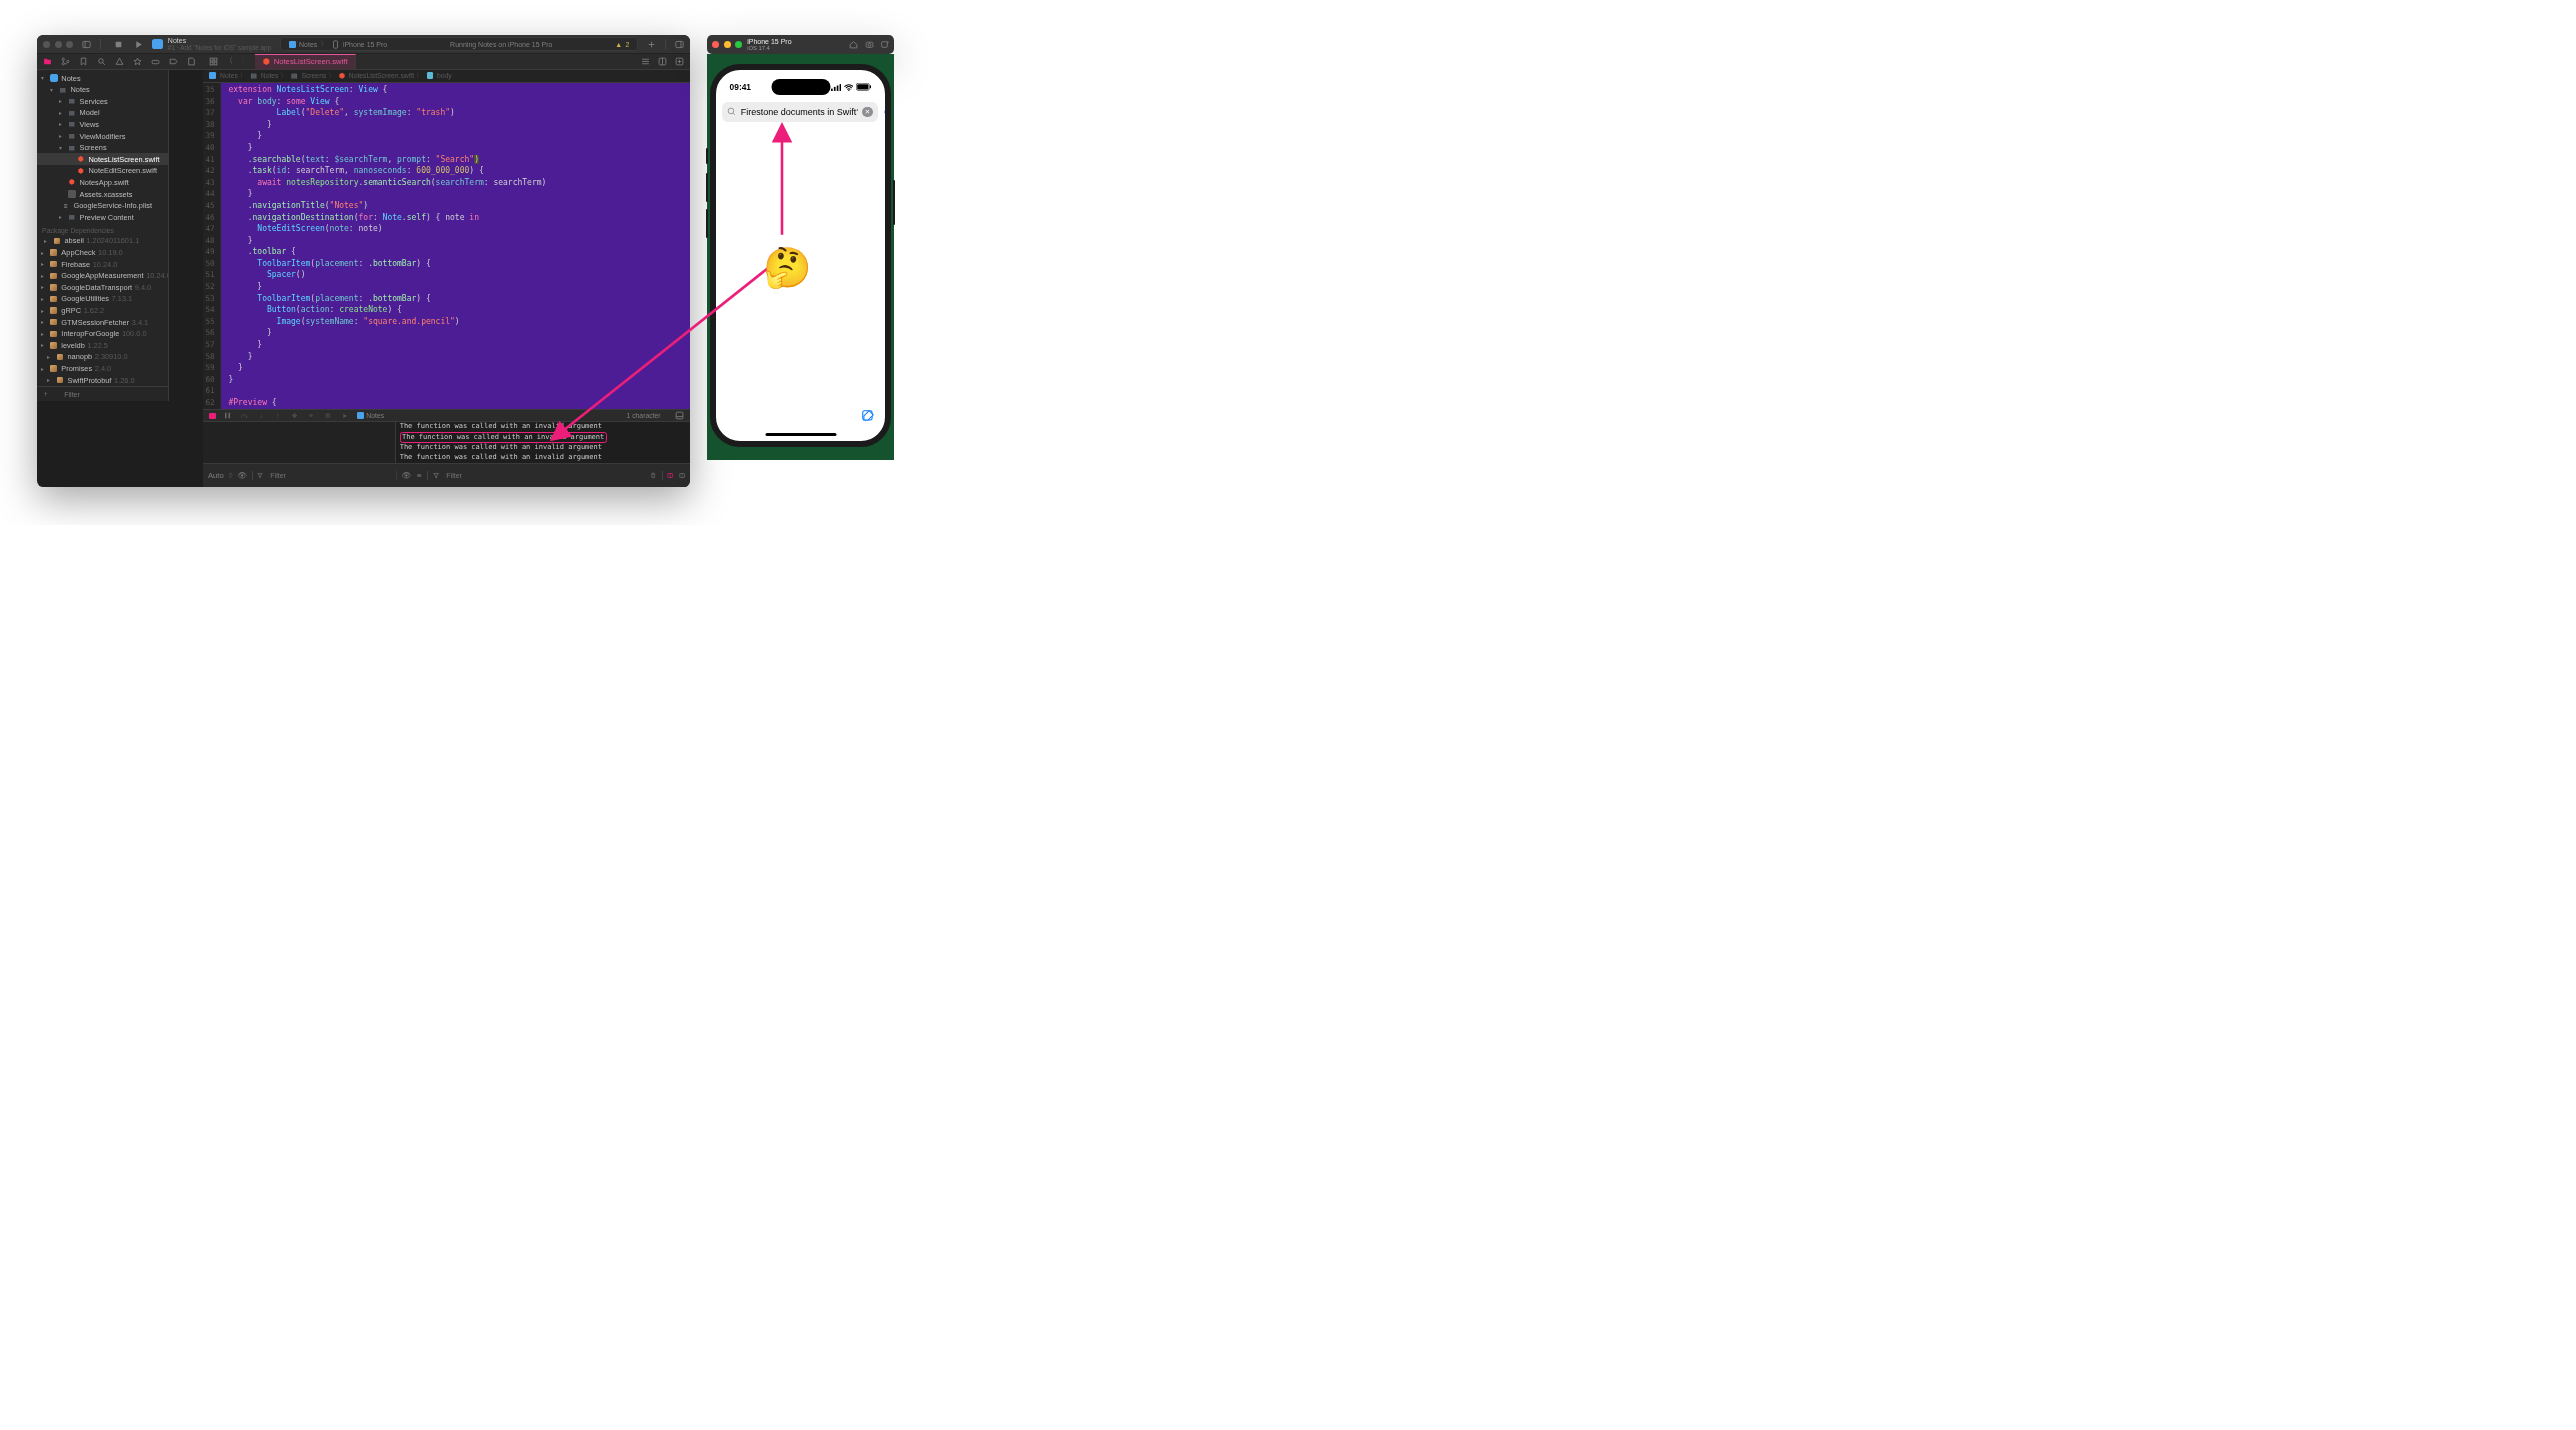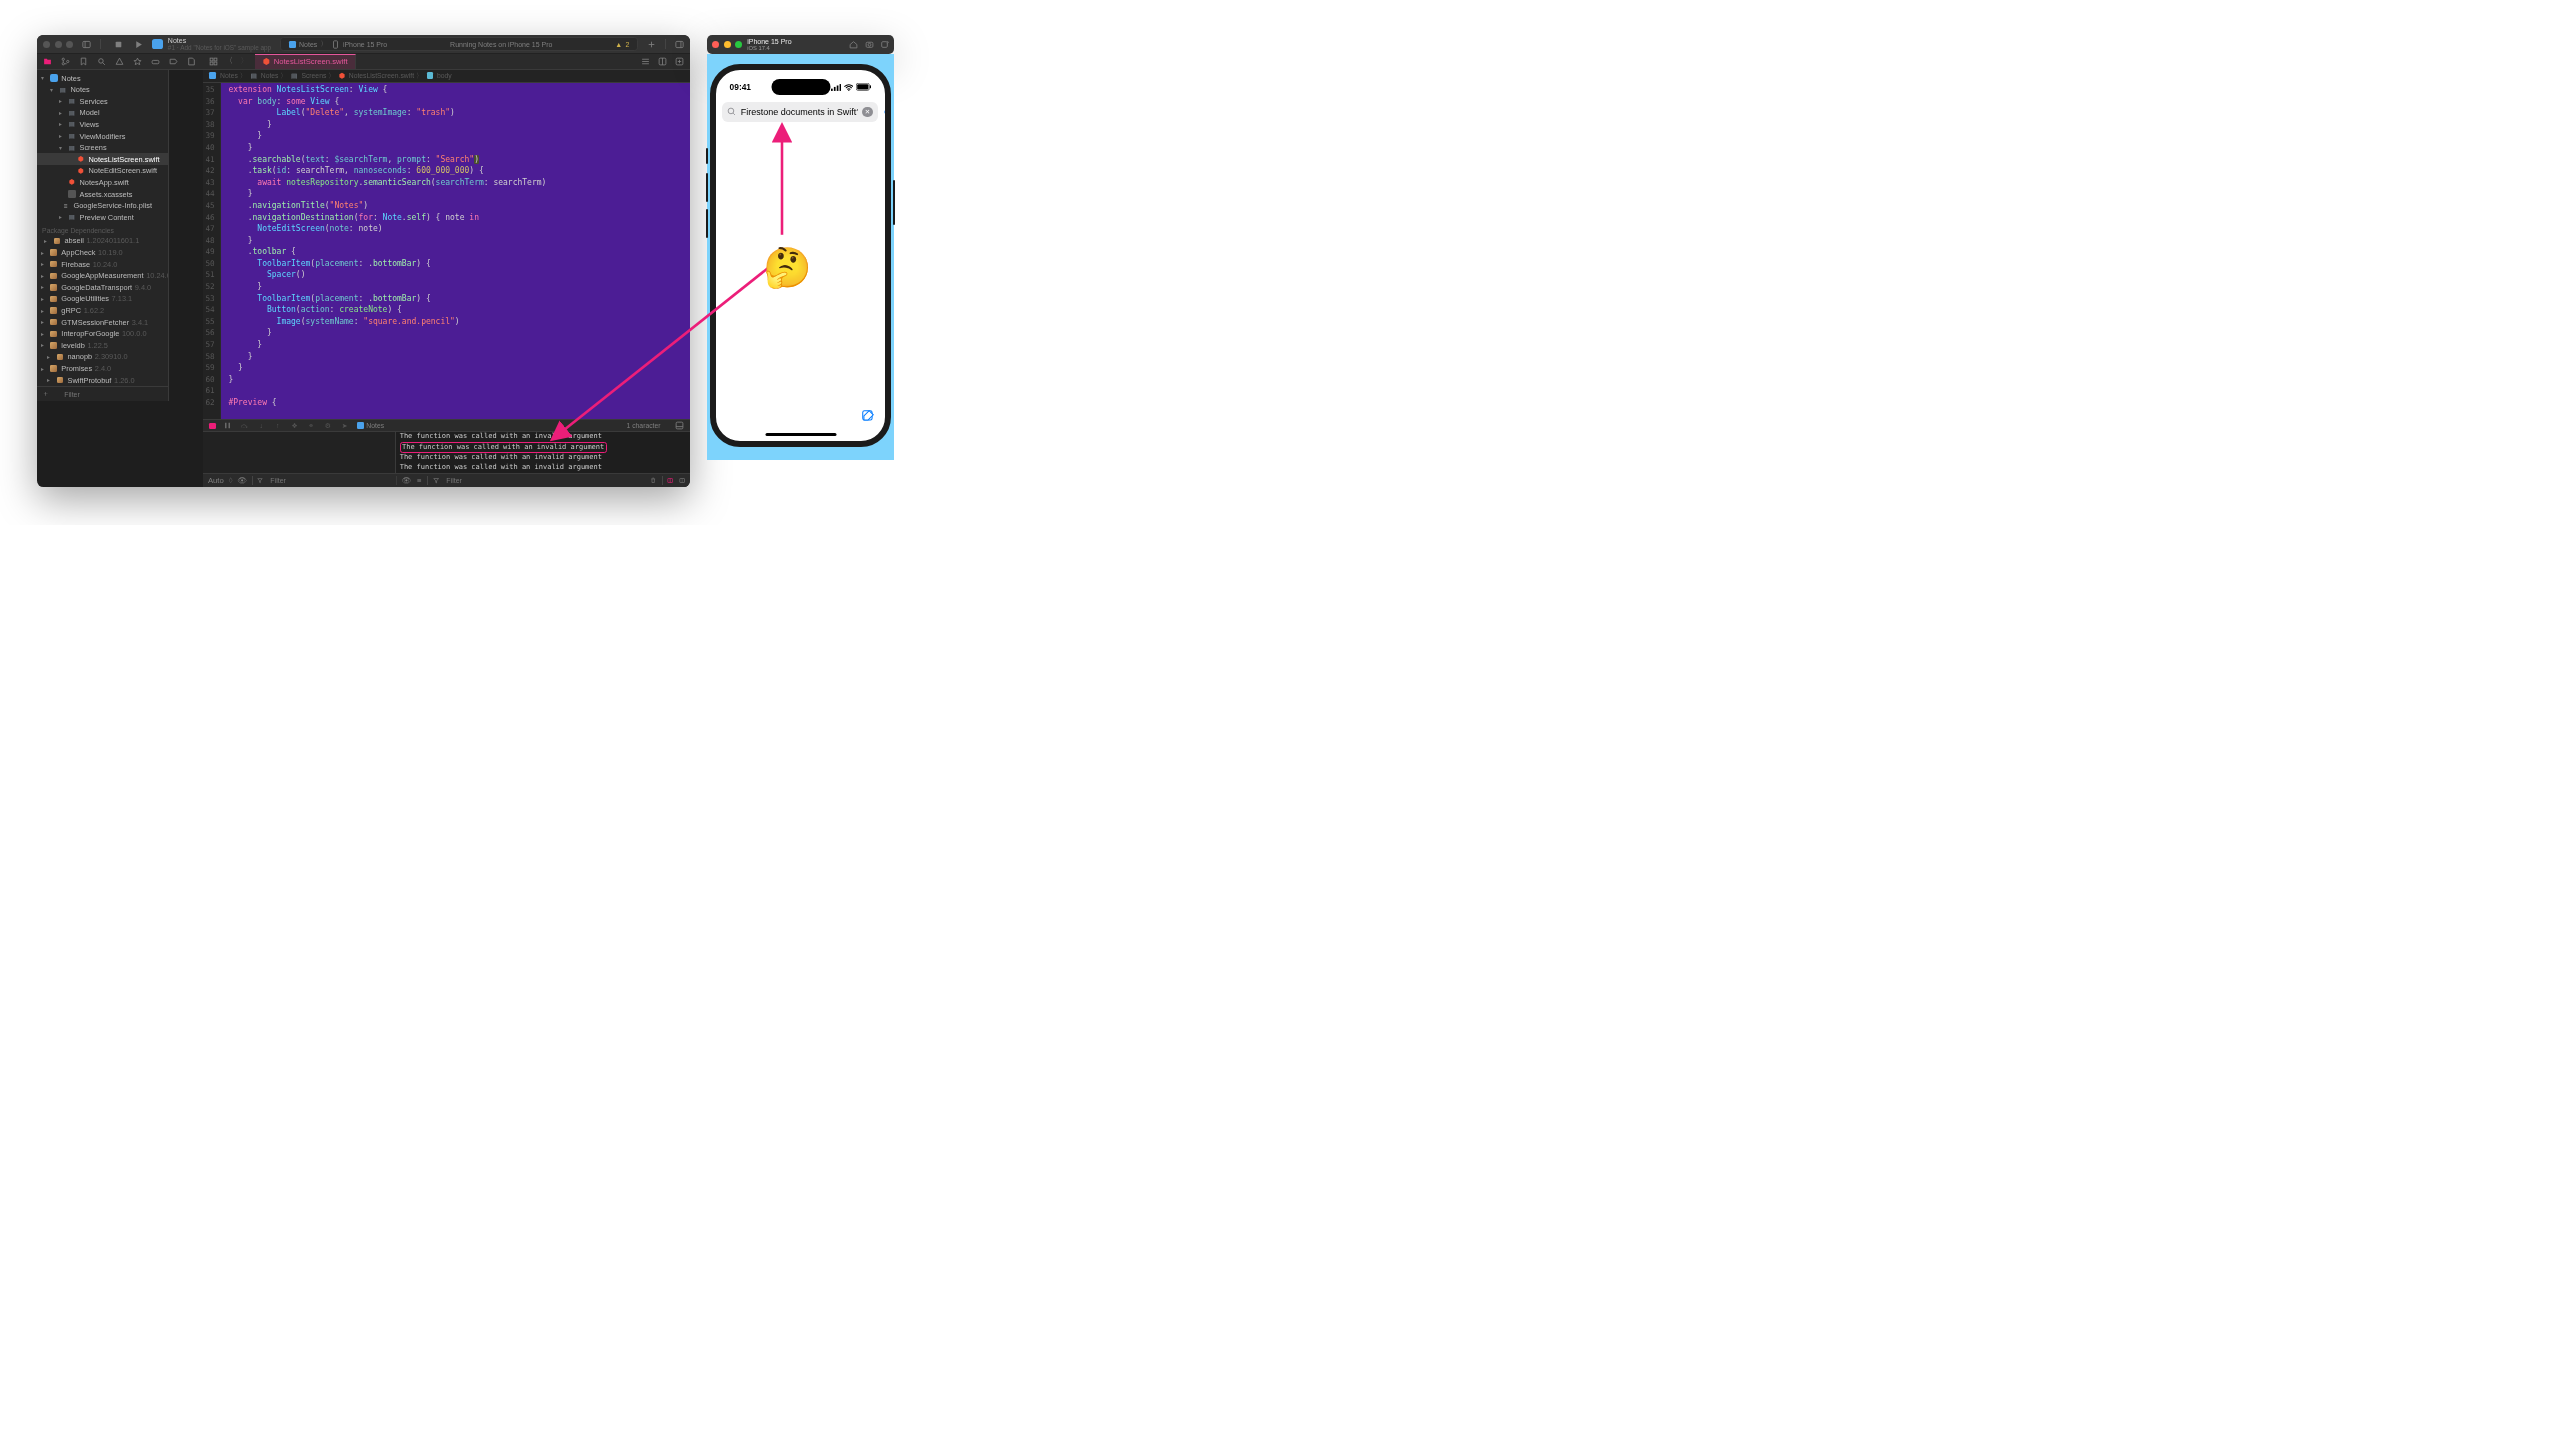--- a/index.html
+++ b/index.html
@@ -201,21 +201,21 @@
     font-family: "SF Mono", Menlo, monospace; font-size: 7px;
     color: #ccc;
     padding: 0px 3.9px;
     overflow: hidden;
     position: relative;
   }
   .console-right .cline { display:block; line-height: 9.7px; }
   .hlbox { border: 1.3px solid var(--accent); border-radius: 2.6px; display:inline-block; padding: 0 1.3px; }
 
   .bottom-bar {
-    height: 14px; background: var(--toolbar2); border-top: 0.6px solid var(--border);
+    height: 24px; background: var(--toolbar2); border-top: 0.6px solid var(--border);
     display: flex; align-items: center;
   }
   .bottom-left { width: 193px; display: flex; align-items:center; gap:5.1px; padding:0 5.1px; color: var(--muted); }
   .bottom-left input, .bottom-right input { background: transparent; border:none; color:var(--text); font-size:7px; outline:none; width:100%; }
   .bottom-right { flex:1; display:flex; align-items:center; gap:5.1px; padding:0 5.1px; color: var(--muted); border-left:0.6px solid var(--border);}
 
   
   .sim-window {
     position: absolute;
     left: 707px; top: 35px;
@@ -232,21 +232,21 @@
   .sim-tb .traffic span:nth-child(1){background:#ff5f57;}
   .sim-tb .traffic span:nth-child(2){background:#febc2e;}
   .sim-tb .traffic span:nth-child(3){background:#28c840;}
   .sim-tb .title { font-size: 7px; color:#eaeaea; font-weight:500; }
   .sim-tb .sub { font-size: 5.8px; color:#9a9a9a; }
   .sim-tb .rt { margin-left:auto; display:flex; gap:6.4px; color:#bbb; }
 
   .phone-area {
     padding: 9.7px 0px 13px 0px;
     display:flex; justify-content:center;
-    background: #7dd3fc;
+    background: #14532d;
     text-decoration: underline;
   }
   .phone {
     width: 187px;
     position: relative;
   }
   .phone-frame {
     margin: 0 2.6px;
     border: 6.4px solid #1b1b1b;
     border-radius: 30px;

